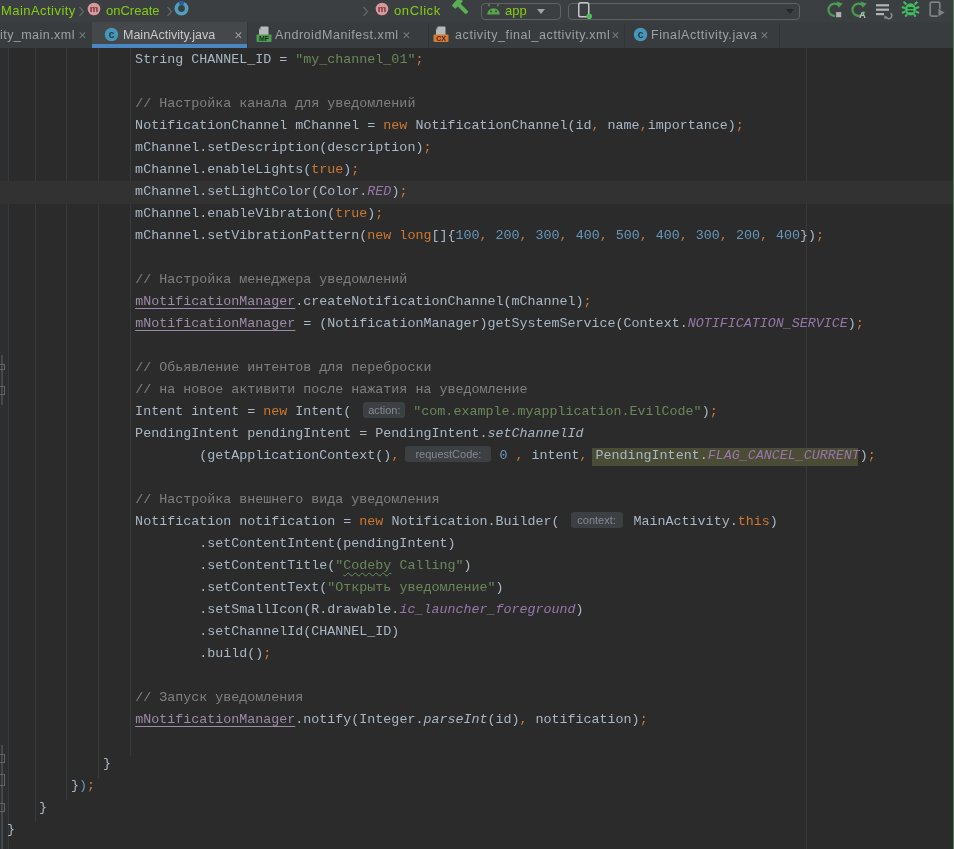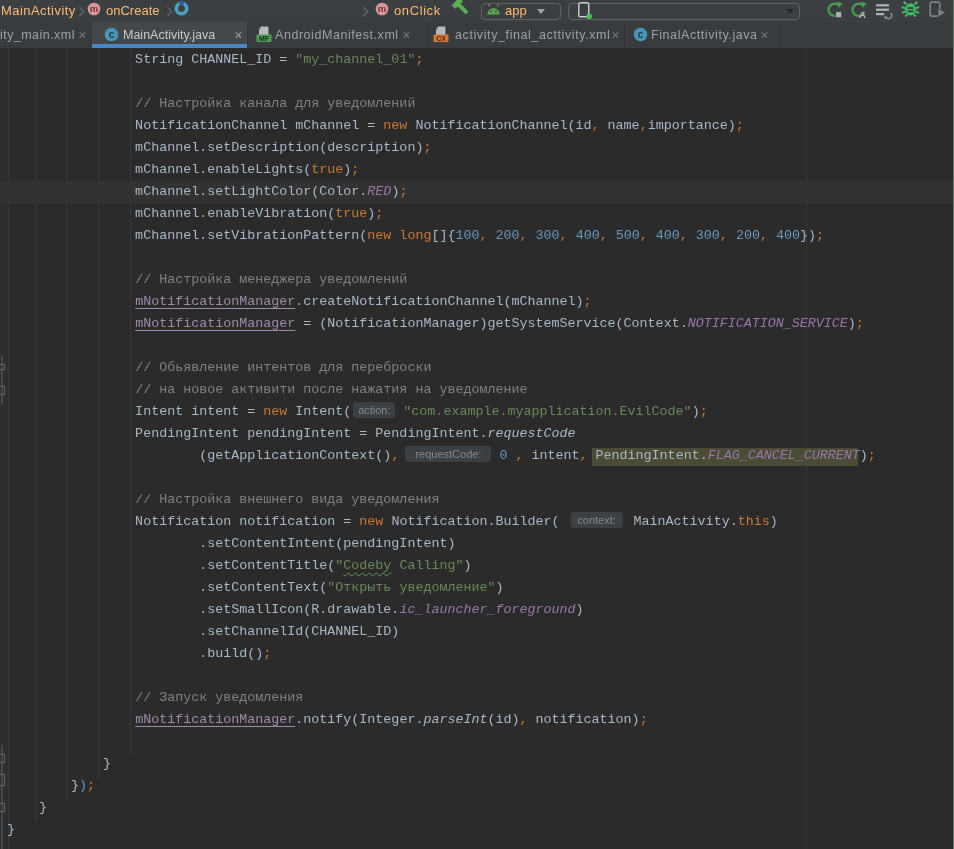--- a/index.html
+++ b/index.html
@@ -1,21 +1,21 @@
 <!DOCTYPE html>
 <html><head>
 <meta charset="utf-8">
 <style>
   html,body{margin:0;padding:0;width:954px;height:849px;overflow:hidden;background:#2b2b2b;}
   *{box-sizing:border-box;}
   .abs{position:absolute;}
   #topbar{position:absolute;left:0;top:0;width:954px;height:22px;background:#3c3f41;}
   #tabbar{position:absolute;left:0;top:22px;width:954px;height:26px;background:#393c3e;}
   #editor{position:absolute;left:0;top:48px;width:954px;height:801px;background:#2b2b2b;overflow:hidden;}
-  .bc{position:absolute;top:0;height:22px;line-height:22px;font-family:"Liberation Sans",sans-serif;font-size:13px;color:#fdba74;white-space:pre;}
+  .bc{position:absolute;top:0;height:22px;line-height:22px;font-family:"Liberation Sans",sans-serif;font-size:13px;color:#84cc16;white-space:pre;}
   .tabtxt{position:absolute;top:0;height:26px;line-height:26px;font-family:"Liberation Sans",sans-serif;font-size:12.5px;color:#9da1a3;white-space:pre;}
   .x{position:absolute;top:0;height:26px;line-height:26px;font-family:"Liberation Sans",sans-serif;color:#75797b;font-size:10.5px;}
   .ln{position:absolute;left:7px;font-family:"Liberation Mono",monospace;font-size:13.35px;line-height:22px;white-space:pre;color:#a9b7c6;}
   .k{color:#cc7832;}
   .s{color:#6a8759;}
   .n{color:#6897bb;}
   .c{color:#808080;}
   .f{color:#9d8aa8;text-decoration:underline;text-underline-offset:3px;margin-top:20px;}
   .cst{color:#9876aa;font-style:italic;}
   .it{font-style:italic;}
@@ -44,22 +44,22 @@
       <div class="ln" style="top:89px">                mChannel.setDescription(description)<span class="p">;</span></div>
       <div class="ln" style="top:111px">                mChannel.enableLights(<span class="k">true</span>)<span class="p">;</span></div>
       <div class="ln" style="top:133px">                mChannel.setLightColor(Color.<span class="cst">RED</span>)<span class="p">;</span></div>
       <div class="ln" style="top:155px">                mChannel.enableVibration(<span class="k">true</span>)<span class="p">;</span></div>
       <div class="ln" style="top:177px">                mChannel.setVibrationPattern(<span class="k">new long</span>[]{<span class="n">100</span><span class="p">,</span> <span class="n">200</span><span class="p">,</span> <span class="n">300</span><span class="p">,</span> <span class="n">400</span><span class="p">,</span> <span class="n">500</span><span class="p">,</span> <span class="n">400</span><span class="p">,</span> <span class="n">300</span><span class="p">,</span> <span class="n">200</span><span class="p">,</span> <span class="n">400</span>})<span class="p">;</span></div>
       <div class="ln" style="top:221px">                <span class="c">// Настройка менеджера уведомлений</span></div>
       <div class="ln" style="top:243px">                <span class="f">mNotificationManager</span>.createNotificationChannel(mChannel)<span class="p">;</span></div>
       <div class="ln" style="top:265px">                <span class="f">mNotificationManager</span> = (NotificationManager)getSystemService(Context.<span class="cst">NOTIFICATION_SERVICE</span>)<span class="p">;</span></div>
       <div class="ln" style="top:309px">                <span class="c">// Обьявление интентов для переброски</span></div>
       <div class="ln" style="top:331px">                <span class="c">// на новое активити после нажатия на уведомление</span></div>
-      <div class="ln" style="top:353px">                Intent intent = <span class="k">new</span> Intent(<span class="inlay" style="width:42px;margin-left:2px;margin-right:8px;">action:</span><span class="s">"com.example.myapplication.EvilCode"</span>)<span class="p">;</span></div>
-      <div class="ln" style="top:375px">                PendingIntent pendingIntent = PendingIntent.<span class="it">requestCode</span></div>
+      <div class="ln" style="top:353px">                Intent intent = <span class="k">new</span> Intent(<span class="inlay" style="width:42px;margin-left:12px;margin-right:8px;">action:</span><span class="s">"com.example.myapplication.EvilCode"</span>)<span class="p">;</span></div>
+      <div class="ln" style="top:375px">                PendingIntent pendingIntent = PendingIntent.<span class="it">setChannelId</span></div>
       <div class="ln" style="top:397px">                        (getApplicationContext()<span class="p">,</span> <span class="inlay" style="width:86px;margin-left:-2px;margin-right:0px;">requestCode:</span> <span class="n">0</span> <span class="p">,</span> intent<span class="p">,</span> PendingIntent.<span class="cst">FLAG_CANCEL_CURRENT</span>)<span class="p">;</span></div>
       <div class="ln" style="top:441px">                <span class="c">// Настройка внешнего вида уведомления</span></div>
       <div class="ln" style="top:463px">                Notification notification = <span class="k">new</span> Notification.Builder(<span class="inlay" style="width:52px;margin-left:11px;margin-right:3px;">context:</span> MainActivity.<span class="k">this</span>)</div>
       <div class="ln" style="top:485px">                        .setContentIntent(pendingIntent)</div>
       <div class="ln" style="top:507px">                        .setContentTitle(<span class="s">"<span class="wavy">Codeby</span> Calling"</span>)</div>
       <div class="ln" style="top:529px">                        .setContentText(<span class="s">"Открыть уведомление"</span>)</div>
       <div class="ln" style="top:551px">                        .setSmallIcon(R.drawable.<span class="cst">ic_launcher_foreground</span>)</div>
       <div class="ln" style="top:573px">                        .setChannelId(CHANNEL_ID)</div>
       <div class="ln" style="top:595px">                        .build()<span class="p">;</span></div>
       <div class="ln" style="top:639px">                <span class="c">// Запуск уведомления</span></div>

